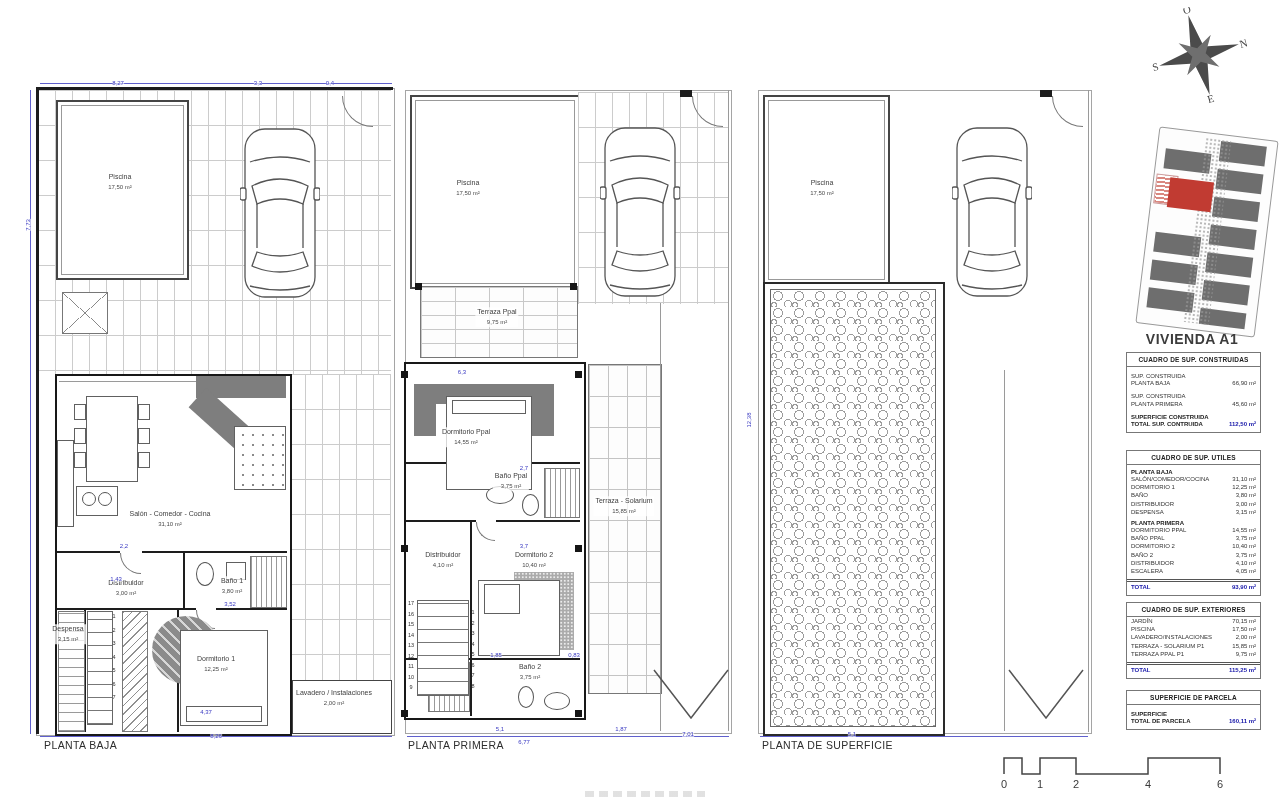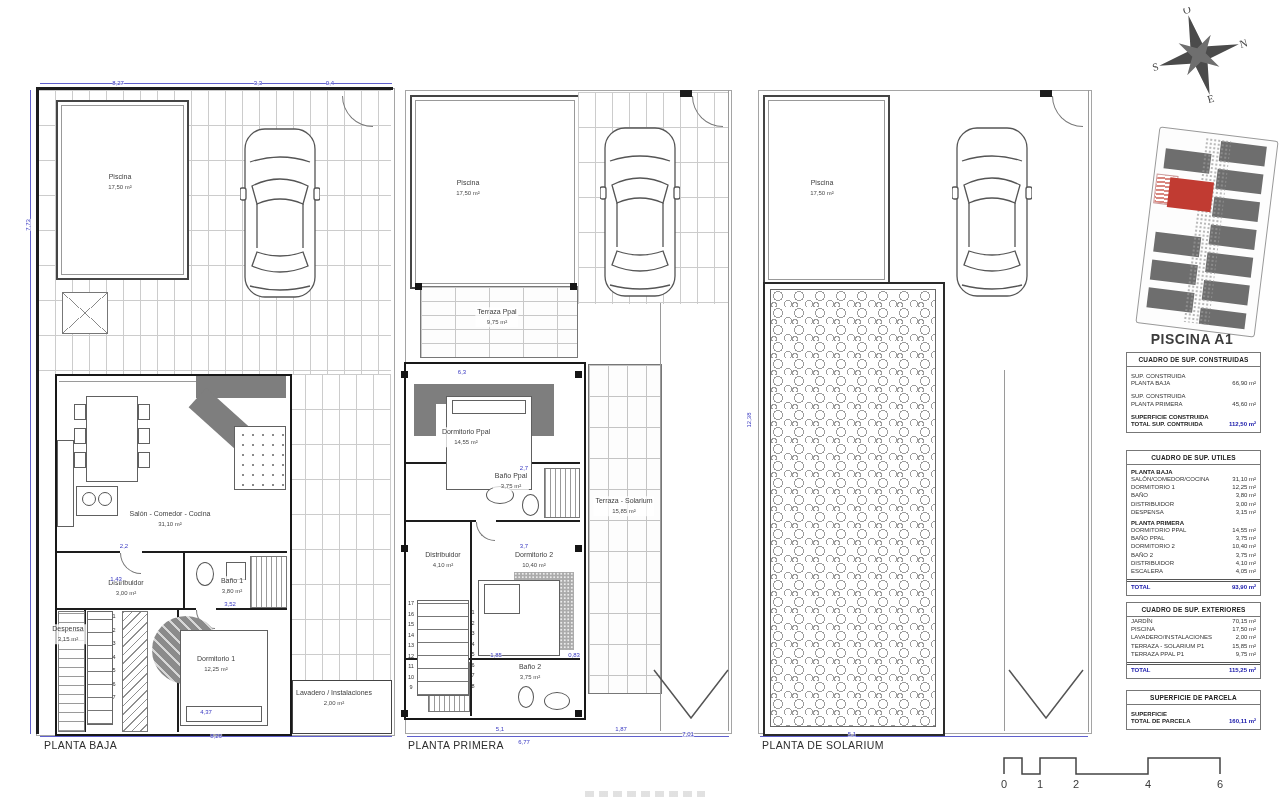--- a/index.html
+++ b/index.html
@@ -210,21 +210,21 @@
   <div class="abs gravel" style="left:770px;top:289px;width:164px;height:436px;border:1px solid #666"></div>
   <div class="tline" style="left:1004px;top:370px;width:1px;height:361px"></div>
   <div class="tline" style="left:1088px;top:90px;width:1px;height:642px"></div>
   <svg class="abs" style="left:1006px;top:662px" width="80" height="62" viewBox="0 0 78 62">
     <polyline points="2,8 39,56 76,8" fill="none" stroke="#555" stroke-width="1.5"></polyline>
   </svg>
   <div class="bline" style="left:760px;top:736px;width:328px;height:1px"></div>
 
   <div class="plan-label" style="left:44px;top:739px">PLANTA BAJA</div>
   <div class="plan-label" style="left:408px;top:739px">PLANTA PRIMERA</div>
-  <div class="plan-label" style="left:762px;top:739px">PLANTA DE SOLARIUM</div>
+  <div class="plan-label" style="left:762px;top:739px">PLANTA DE SUPERFICIE</div>
 
   <svg class="abs" style="left:1150px;top:6px;transform:rotate(-15deg)" width="98" height="98" viewBox="-50 -50 100 100">
     <polygon points="0,-42 7,-7 42,0 7,7 0,42 -7,7 -42,0 -7,-7" fill="#4b4b4b"></polygon>
     <polygon points="0,-24 5,-5 24,0 5,5 0,24 -5,5 -24,0 -5,-5" transform="rotate(45)" fill="#6f6f6f"></polygon>
     <text x="0" y="-44" font-size="11" fill="#444" text-anchor="middle" font-family="Liberation Serif,serif">O</text>
     <text x="47" y="4" font-size="11" fill="#444" text-anchor="middle" font-family="Liberation Serif,serif">N</text>
     <text x="0" y="50" font-size="11" fill="#444" text-anchor="middle" font-family="Liberation Serif,serif">E</text>
     <text x="-46" y="4" font-size="11" fill="#444" text-anchor="middle" font-family="Liberation Serif,serif">S</text>
   </svg>
 
@@ -238,21 +238,21 @@
     <div class="smblock" style="left:62px;top:174px;width:46px;height:16px"></div>
     <div class="smblock" style="left:8px;top:20px;width:46px;height:20px"></div>
     <div class="smblock" style="left:8px;top:104px;width:46px;height:20px"></div>
     <div class="smblock" style="left:8px;top:132px;width:46px;height:20px"></div>
     <div class="smblock" style="left:8px;top:160px;width:46px;height:20px"></div>
     <div class="smdots" style="left:46px;top:4px;width:26px;height:186px"></div>
     <div class="smredstripe" style="left:2px;top:46px;width:20px;height:28px"></div>
     <div class="smred" style="left:16px;top:48px;width:44px;height:30px"></div>
   </div>
 
-  <div class="vtitle">PISCINA A1</div>
+  <div class="vtitle">VIVIENDA A1</div>
 
   <div class="stable" id="t-construidas" style="left:1126px;top:352px;width:133px">
     <div class="thead">CUADRO DE SUP. CONSTRUIDAS</div>
     <div class="tbody">
         <div class="trow gap">
           <div class="tlab">
             <div>SUP. CONSTRUIDA</div>
             <div>PLANTA BAJA</div>
           </div>
           <div class="tval">66,90 m²</div>

